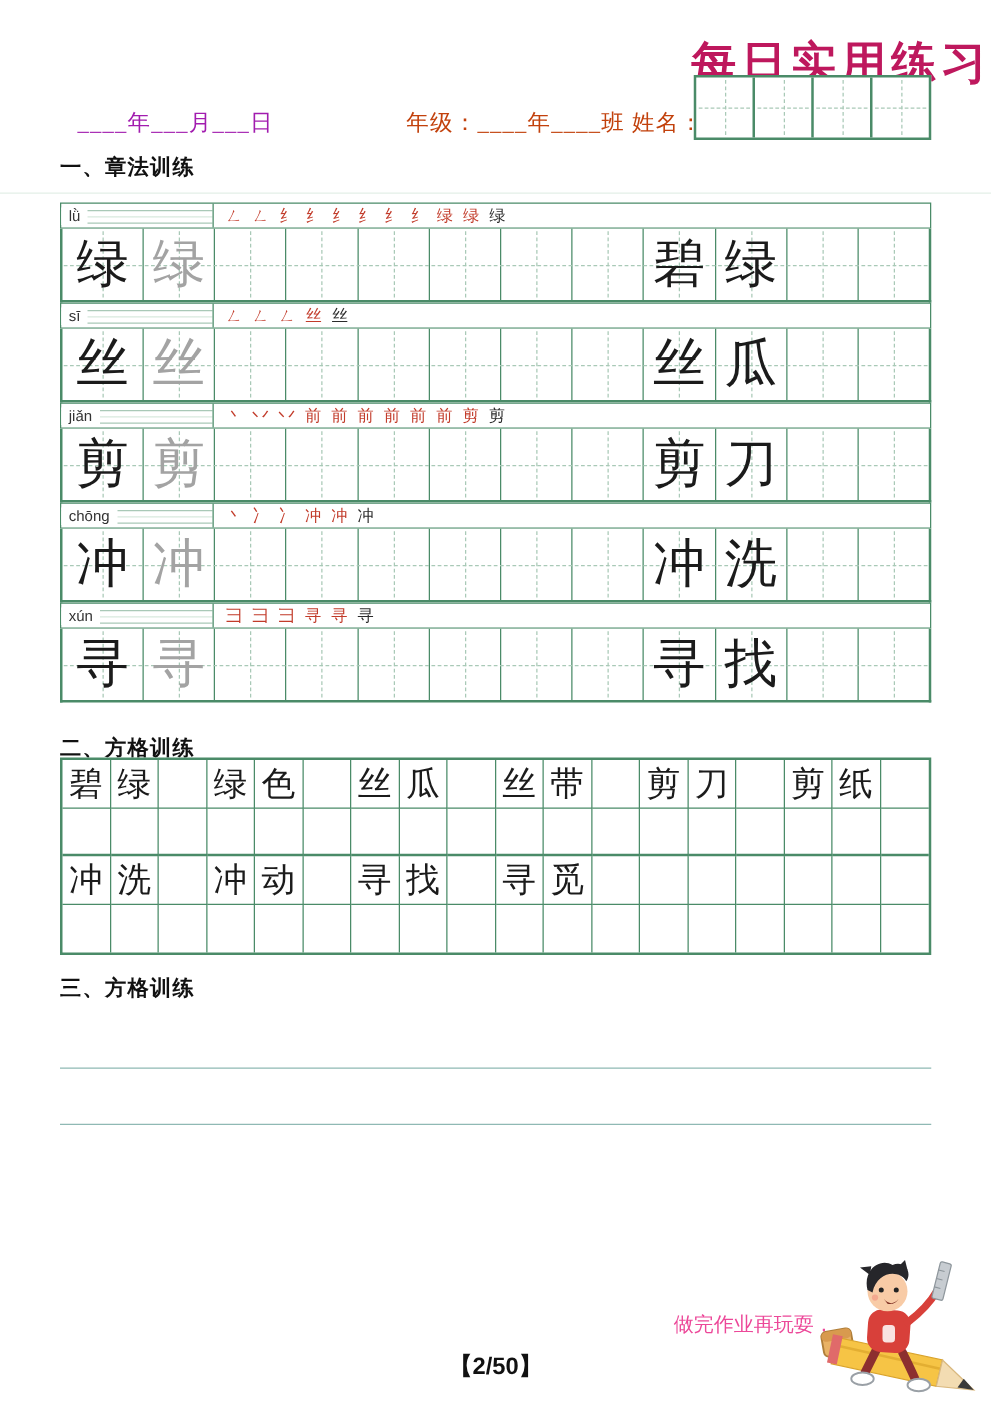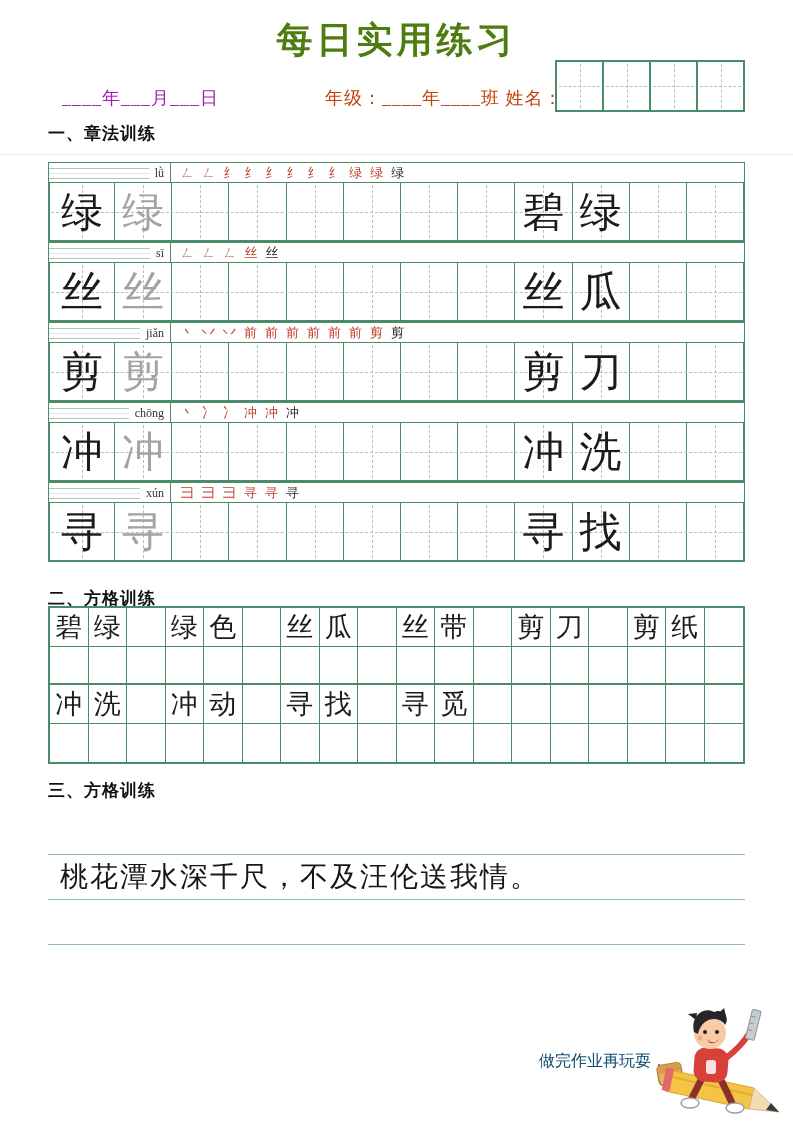--- a/index.html
+++ b/index.html
@@ -7,22 +7,22 @@
     --gd:#a9c9b7;         
     --ink:#1b1b1b;
     --trace:#a3a3a3;
     --red:#c23b2a;
     --rule:#8fb9b4;
   }
   *{box-sizing:border-box;margin:0;padding:0}
   body{background:#fff;font-family:"Liberation Sans",sans-serif}
   .page{position:relative;width:793px;height:1122px;background:#ffffff;overflow:hidden;margin:0 auto}
 
-  .title{position:absolute;top:16px;left:0;width:100%;text-align:center;
-         font-size:36px;font-weight:bold;color:#4d7c0f;letter-spacing:4px;
+  .title{position:absolute;top:26px;left:0;width:100%;text-align:right;
+         font-size:36px;font-weight:bold;color:#be185d;letter-spacing:4px;
          font-family:"Liberation Sans",sans-serif}
 
   .date-line{position:absolute;top:86px;left:62px;font-size:18px;color:#a21caf;
              font-family:"Liberation Serif",serif;letter-spacing:1px}
   .class-line{position:absolute;top:86px;left:325px;font-size:18px;color:#c2410c;
               font-family:"Liberation Serif",serif;letter-spacing:1px}
 
   .name-grid{position:absolute;top:60px;left:555px;width:190px;height:52px;
              display:flex;border:2px solid var(--g);background:#fff}
   .name-cell{flex:1;position:relative;border-left:2px solid var(--g)}
@@ -34,22 +34,22 @@
 
   .sec-heading{position:absolute;left:48px;font-size:17px;font-weight:bold;color:#111;
                font-family:"Liberation Sans",sans-serif;letter-spacing:1px}
   .h1pos{top:122px}
   .h2pos{top:587px}
   .h3pos{top:779px}
 
   .sec1{position:absolute;top:162px;left:48px;width:697px}
   .block-head{display:flex;height:21px;border:1px solid var(--g);background:#fff}
   .pinyin-box{flex:0 0 122px;border-right:1px solid var(--g);position:relative;
-      display:flex;align-items:center;justify-content:flex-end;
-      font-family:Liberation Serif, serif;font-size:12px;color:#333;
+      display:flex;align-items:center;justify-content:flex-start;
+      font-family:Liberation Sans, sans-serif;font-size:12px;color:#333;
       background-image:linear-gradient(var(--gd),var(--gd)),linear-gradient(#d8e9de,#d8e9de),linear-gradient(var(--gd),var(--gd));
       background-size:100% 1px;background-repeat:no-repeat;
       background-position:0 5px,0 10px,0 15px}
   .pinyin-box span{background:#fff;padding:0 6px;line-height:14px}
   .strokes{flex:1;display:flex;align-items:center;gap:8px;padding-left:10px;
            font-family:"Liberation Serif",serif;font-size:13px;color:var(--red)}
   .stroke-glyph.last{color:#2b2b2b}
   .p-row{position:relative;display:flex;height:59px;border:2px solid var(--g);border-top:none;background:#fff}
   .p-row::after{content:"";position:absolute;left:1px;right:1px;top:50%;border-top:1px dashed var(--gd);pointer-events:none}
   .p-cell{flex:1;position:relative;border-left:1.5px solid var(--g);
@@ -75,21 +75,21 @@
              padding:0 0 3px 12px;font-family:"Liberation Serif",serif;
              font-size:28px;color:#161616;letter-spacing:2px;overflow:hidden}
   .comp-line:nth-child(1){height:49px}
   .comp-line:nth-child(2){height:45px}
   .comp-line:nth-child(3){height:45px}
   .comp-line:nth-child(4){height:52px}
 
   .page-num{position:absolute;top:1080px;left:0;width:100%;text-align:center;
             font-size:19px;font-weight:bold;color:#111;font-family:"Liberation Sans",sans-serif}
   .motto{position:absolute;top:1046px;left:533px;width:140px;text-align:center;
-         font-family:"Liberation Serif",serif;font-size:16px;color:#0c4a6e;line-height:30px}
+         font-family:"Liberation Serif",serif;font-size:16px;color:#ec4899;line-height:30px}
   .mascot{position:absolute;left:650px;top:1008px;width:140px;height:108px}
 </style>
 </head>
 <body>
 
 <div class="page">
 
   <h1 class="title">每日实用练习</h1>
 
   <div class="date-line">____年___月___日</div>
@@ -363,24 +363,24 @@
       <div class="sq-cell lastrow"></div>
       <div class="sq-cell lastrow"></div>
       <div class="sq-cell lastrow"></div>
       <div class="sq-cell lastrow"></div>
       <div class="sq-cell lastcol lastrow"></div>
     </div>
 
   <div class="sec-heading h3pos">三、方格训练</div>
   <div class="lines">
     <div class="comp-line"></div>
-    <div class="comp-line">桃花潭水深千尺，不及汪伦送我情。</div>
     <div class="comp-line"></div>
   </div>
 
+  <div class="page-num">【2/50】</div>
 
   <div class="motto">
     <div>做完作业再玩耍，</div>
   </div>
 
   <svg class="mascot" viewBox="0 0 140 108" aria-hidden="true">
 
     <g transform="rotate(-10 20 66)">
       <rect x="8" y="56" width="24" height="20" rx="4" fill="#e9b265" stroke="#b07f3a" stroke-width="1.5"></rect>
       <rect x="8" y="56" width="24" height="8" rx="4" fill="#d89a4e"></rect>

